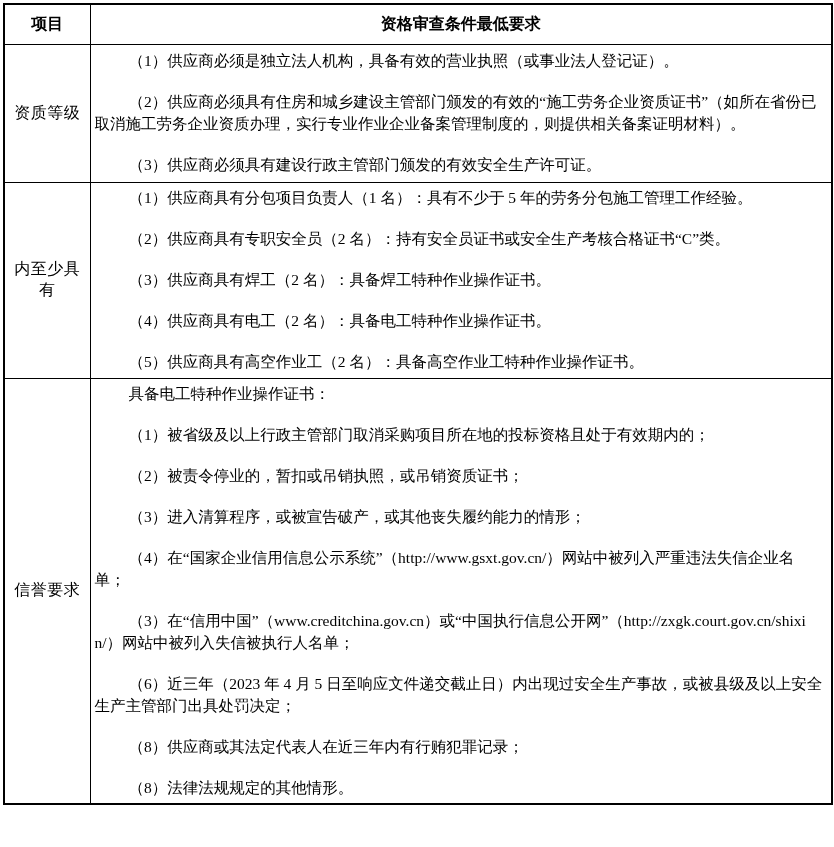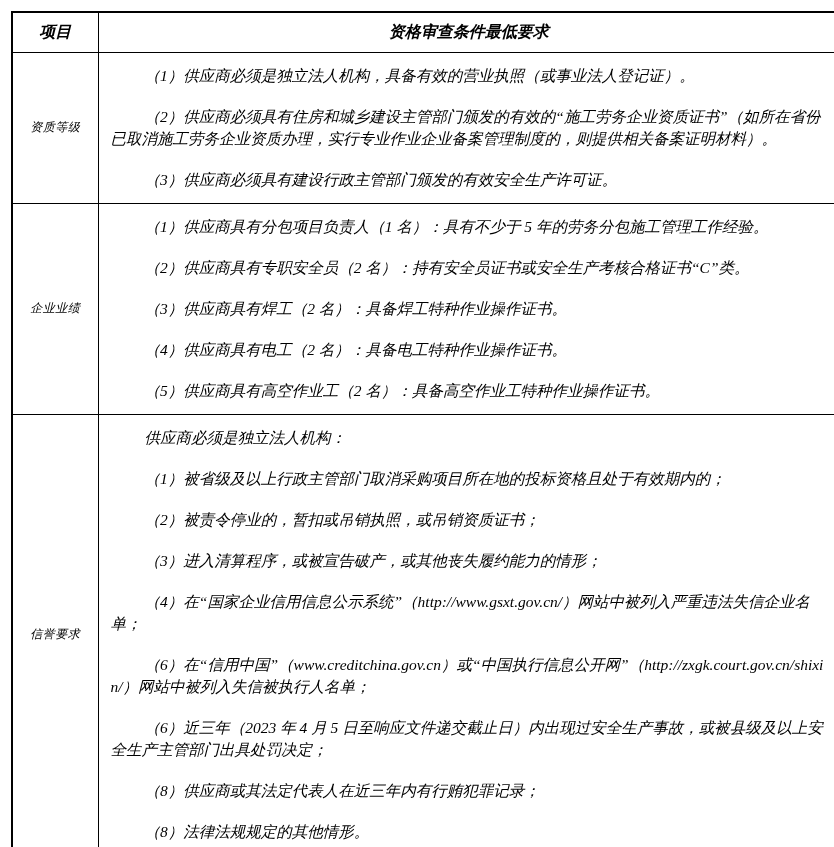--- a/index.html
+++ b/index.html
@@ -9,22 +9,21 @@
     width: 834px;
     height: 847px;
     font-family: "Liberation Serif", "DejaVu Serif", serif;
     color: #000000;
     -webkit-font-smoothing: antialiased;
   }
   .page {
     box-sizing: border-box;
     width: 834px;
     height: 673px;
-    padding: 11px;
-    font-style: italic;
+    padding: 3px;
   }
   table.qual-table {
     border-collapse: collapse;
     table-layout: fixed;
     width: 828px;
     border: 2px solid #000000;
   }
   table.qual-table th,
   table.qual-table td {
     border: 1.5px solid #000000;
@@ -41,35 +40,35 @@
   tr.r-xinyu     { height: 419px; }
 
   th.head-cell {
     font-size: 16px;
     font-weight: bold;
     text-align: center;
     vertical-align: middle;
     padding: 0 4px;
   }
   td.item-cell {
-    font-size: 12px;
+    font-size: 16px;
     text-align: center;
     vertical-align: middle;
     padding: 0 2px;
     letter-spacing: 0.5px;
   }
   td.content-cell {
     font-size: 15.5px;
     line-height: 22px;
     vertical-align: middle;
     padding: 4px 6px 4px 4px;
     text-align: left;
   }
   td.content-cell p {
-    margin: 8px;
+    margin: 0;
     text-indent: 2.2em;
     word-break: break-all;
   }
   td.content-cell p + p {
     margin-top: 19px;
   }
 </style>
 </head>
 <body>
 
@@ -90,39 +89,39 @@
       <td class="item-cell">资质等级</td>
       <td class="content-cell">
         <p>（1）供应商必须是独立法人机构，具备有效的营业执照（或事业法人登记证）。</p>
         <p>（2）供应商必须具有住房和城乡建设主管部门颁发的有效的“施工劳务企业资质证书”（如所在省份已取消施工劳务企业资质办理，实行专业作业企业备案管理制度的，则提供相关备案证明材料）。</p>
         <p>（3）供应商必须具有建设行政主管部门颁发的有效安全生产许可证。</p>
       </td>
     </tr>
 
 
     <tr class="r-renyuan">
-      <td class="item-cell">企业业绩</td>
+      <td class="item-cell">内至少具有</td>
       <td class="content-cell">
         <p>（1）供应商具有分包项目负责人（1 名）：具有不少于 5 年的劳务分包施工管理工作经验。</p>
         <p>（2）供应商具有专职安全员（2 名）：持有安全员证书或安全生产考核合格证书“C”类。</p>
         <p>（3）供应商具有焊工（2 名）：具备焊工特种作业操作证书。</p>
         <p>（4）供应商具有电工（2 名）：具备电工特种作业操作证书。</p>
         <p>（5）供应商具有高空作业工（2 名）：具备高空作业工特种作业操作证书。</p>
       </td>
     </tr>
 
     <tr class="r-xinyu">
       <td class="item-cell">信誉要求</td>
       <td class="content-cell">
-        <p>供应商必须是独立法人机构：</p>
+        <p>具备电工特种作业操作证书：</p>
         <p>（1）被省级及以上行政主管部门取消采购项目所在地的投标资格且处于有效期内的；</p>
         <p>（2）被责令停业的，暂扣或吊销执照，或吊销资质证书；</p>
         <p>（3）进入清算程序，或被宣告破产，或其他丧失履约能力的情形；</p>
         <p>（4）在“国家企业信用信息公示系统”（http://www.gsxt.gov.cn/）网站中被列入严重违法失信企业名单；</p>
-        <p>（6）在“信用中国”（www.creditchina.gov.cn）或“中国执行信息公开网”（http://zxgk.court.gov.cn/shixin/）网站中被列入失信被执行人名单；</p>
+        <p>（3）在“信用中国”（www.creditchina.gov.cn）或“中国执行信息公开网”（http://zxgk.court.gov.cn/shixin/）网站中被列入失信被执行人名单；</p>
         <p>（6）近三年（2023 年 4 月 5 日至响应文件递交截止日）内出现过安全生产事故，或被县级及以上安全生产主管部门出具处罚决定；</p>
         <p>（8）供应商或其法定代表人在近三年内有行贿犯罪记录；</p>
         <p>（8）法律法规规定的其他情形。</p>
       </td>
     </tr>
   </tbody>
     </table>
 </div>
 
 </body></html>

